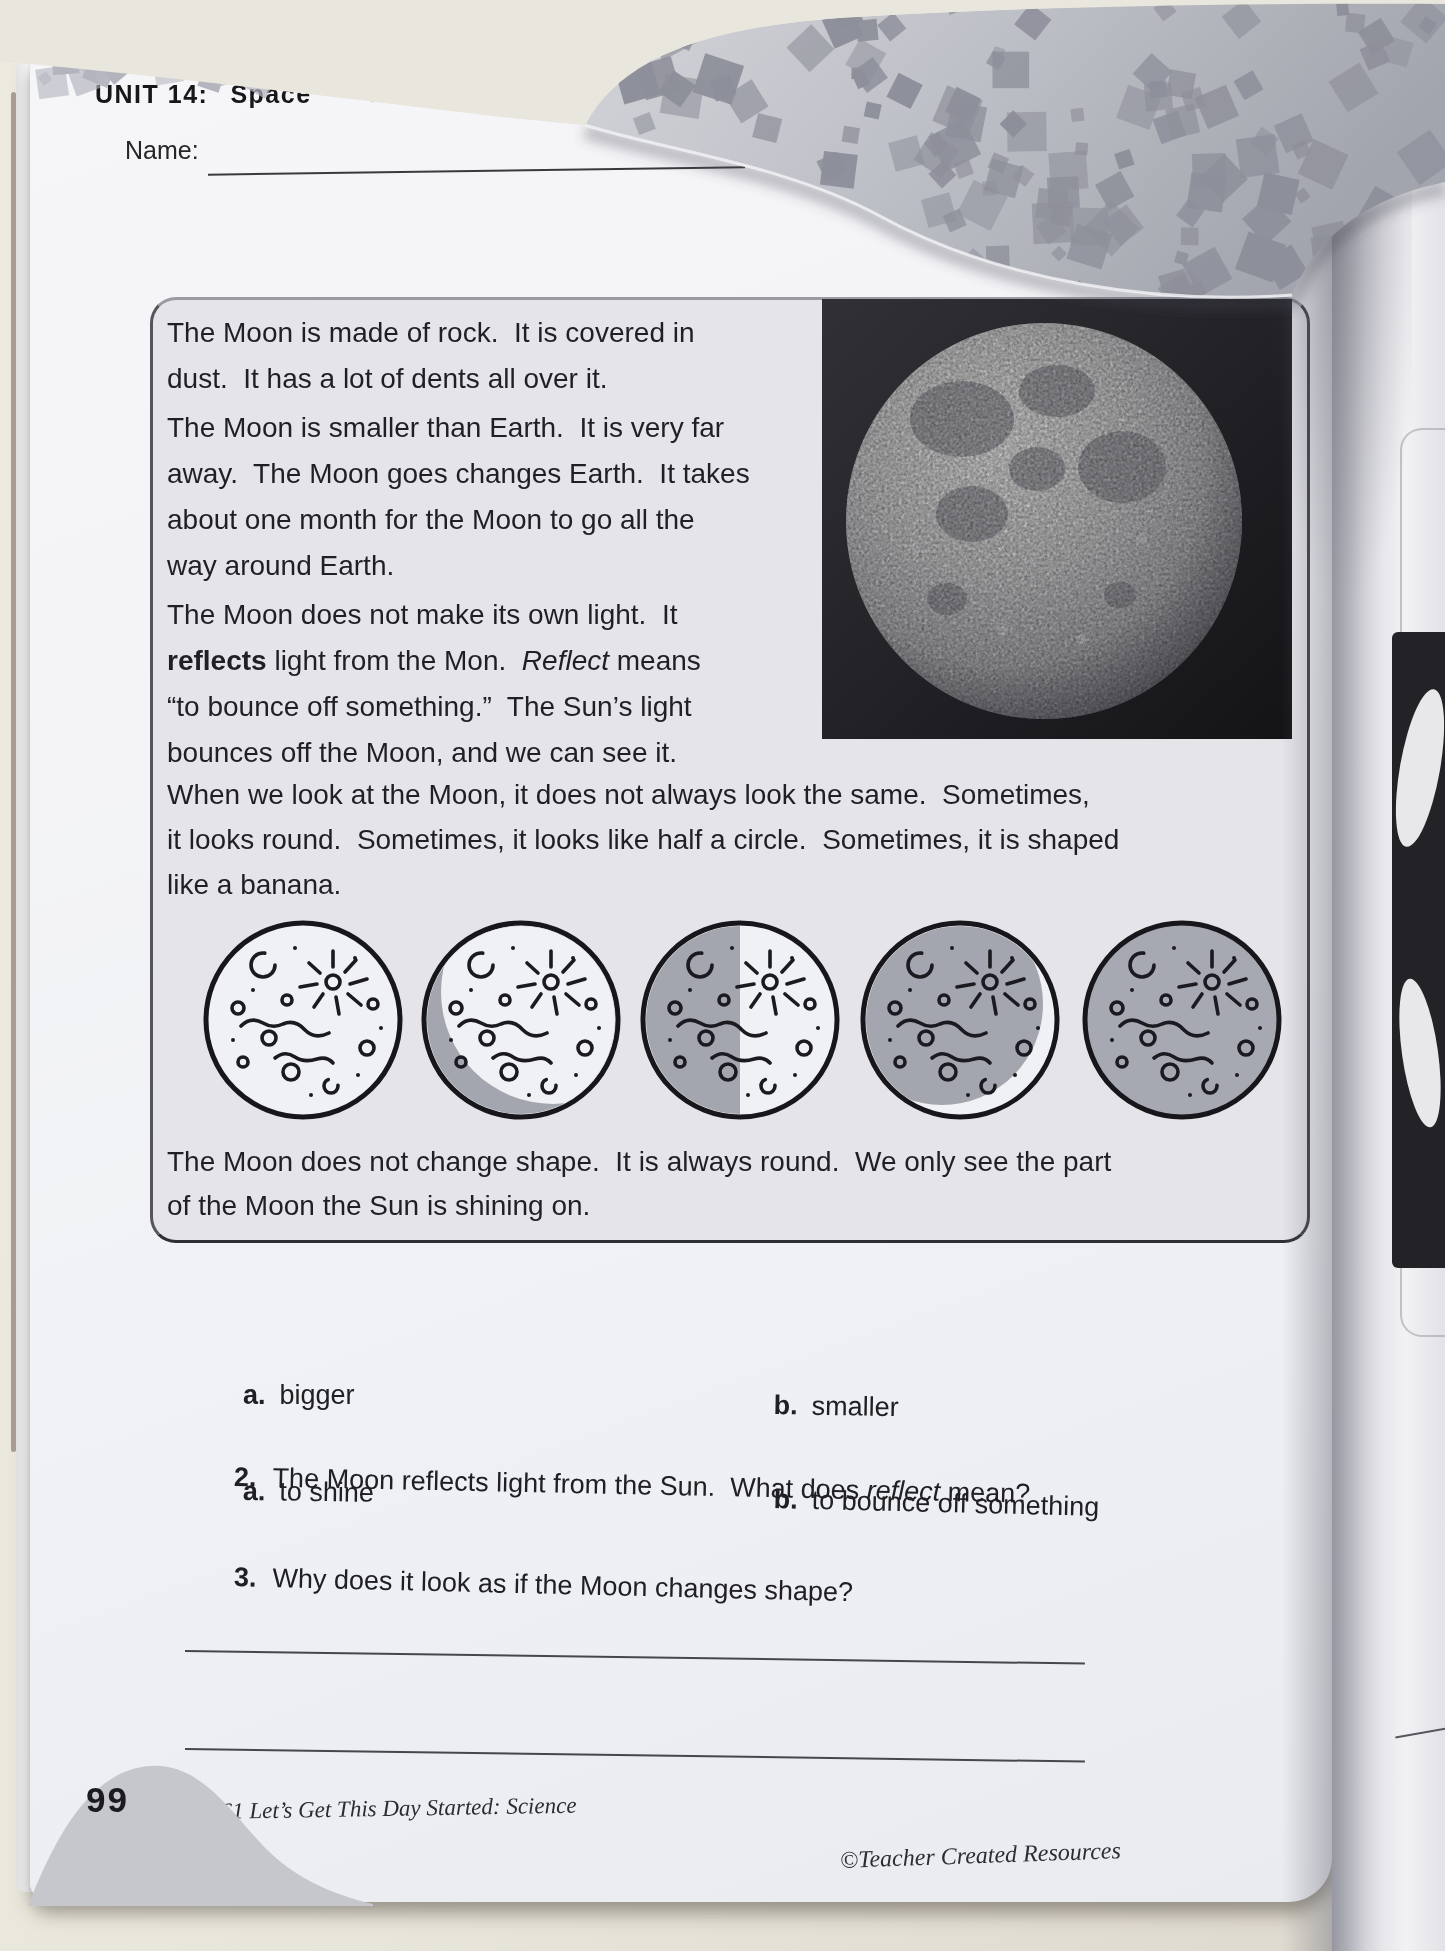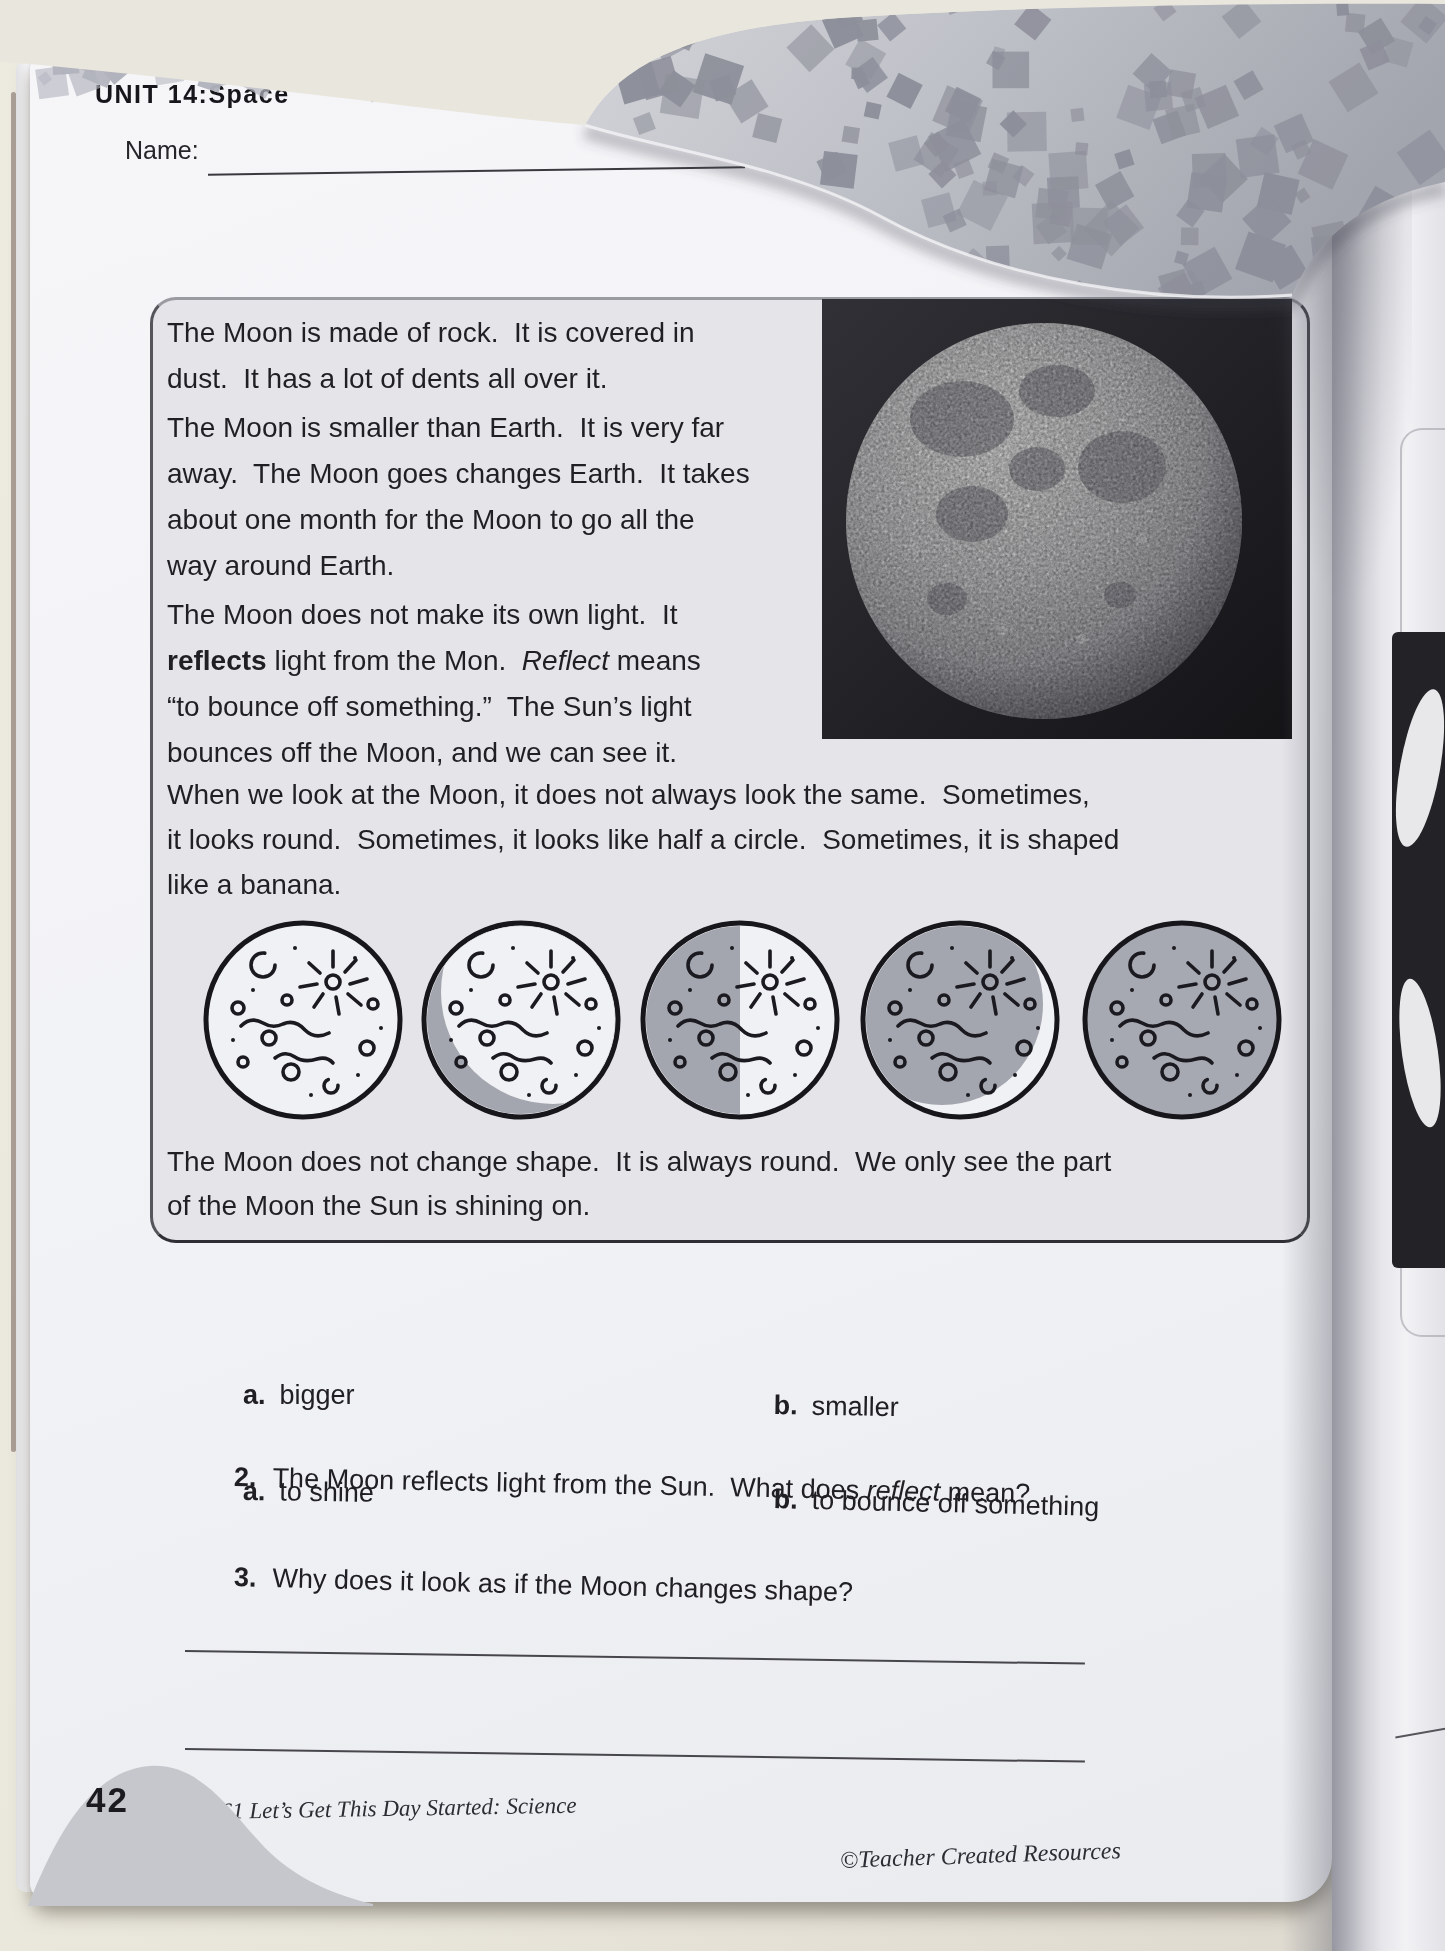--- a/index.html
+++ b/index.html
@@ -11,21 +11,21 @@
   #main-page{left:30px;top:56px;width:1302px;height:1846px;z-index:2;
     background:linear-gradient(160deg,#f6f6f9 0%,#f1f2f5 55%,#eaebef 100%);
     border-radius:14px 4px 44px 20px;
     box-shadow:0 12px 18px rgba(95,90,75,.5),6px 0 16px rgba(110,110,120,.25);}
   #left-edge{left:16px;top:62px;width:18px;height:1830px;z-index:1;border-radius:8px 0 0 10px;
     background:linear-gradient(to right,#e4e4e8,#fbfbfc 60%,#efeff2);}
   #spine-sliver{left:11px;top:92px;width:5px;height:1360px;background:#5a4240;opacity:.45;z-index:1;border-radius:3px;}
   #content{left:0;top:0;width:1445px;height:1951px;z-index:4;}
   
   #unit-line{left:95px;top:80px;font-size:25px;font-weight:bold;letter-spacing:1.5px;color:#17171b;}
-  #unit-line .t2{}
+  #unit-line .t2{margin-left:22px;}
   #name-row{left:125px;top:136px;font-size:25px;color:#26262a;}
   #name-line{left:208px;top:170px;width:537px;height:2px;background:#3a3a3e;transform:rotate(-0.8deg);}
   #page-title{left:121px;top:174px;font-size:46px;font-weight:bold;letter-spacing:1.5px;color:#17171b;}
   #reading-box{left:150px;top:297px;width:1160px;height:946px;background:#e4e4e9;border-radius:26px;
     border:3px solid;border-color:#9a9aa1 #3c3c42 #2e2e34 #55555c;box-sizing:border-box;}
   .para{white-space:pre-wrap;font-size:28px;line-height:46px;color:#1f1f24;}
   #p1{left:167px;top:310px;width:650px;}
   #p2{left:167px;top:405px;width:650px;}
   #p3{left:167px;top:592px;width:650px;}
   #p4{left:167px;top:772px;width:1135px;line-height:45px;}
@@ -236,21 +236,21 @@
 
     <div class="abs qrow" style="left:190px;top:1530px;transform:rotate(1.4deg);">
       <span class="qnum">3.</span><span>Why does it look as if the Moon changes shape?</span>
     </div>
     <div class="ansline" style="left:185px;top:1650px;width:900px;transform:rotate(0.8deg);"></div>
     <div class="ansline" style="left:185px;top:1748px;width:900px;transform:rotate(0.8deg);"></div>
 
     <svg id="footer-hill" class="abs" width="345" height="150" viewBox="0 0 345 150">
       <path d="M 0,150 C 28,78 64,14 122,10 C 180,6 212,72 248,102 C 276,126 310,140 345,148 L 345,150 Z" fill="#c6c7cc"></path>
     </svg>
-    <div class="abs" id="page-num">42</div>
+    <div class="abs" id="page-num">99</div>
     <div class="abs serif-it" id="footer-left">#8261 Let’s Get This Day Started:  Science</div>
     <div class="abs serif-it" id="footer-right">©Teacher Created Resources</div>
   </div>
 
   <div class="rp-txt" id="rp-heading">Ast</div>
   <div class="rp-txt rp-bold" style="left:1400px;top:274px;">Ast</div>
   <div class="rp-txt" style="left:1402px;top:320px;">air</div>
   <div class="rp-txt" style="left:1404px;top:364px;">for</div>
   <div class="rp-txt" style="left:1402px;top:410px;">ver</div>
   <div class="rp-txt rp-bold" style="left:1404px;top:468px;">Spa</div>

